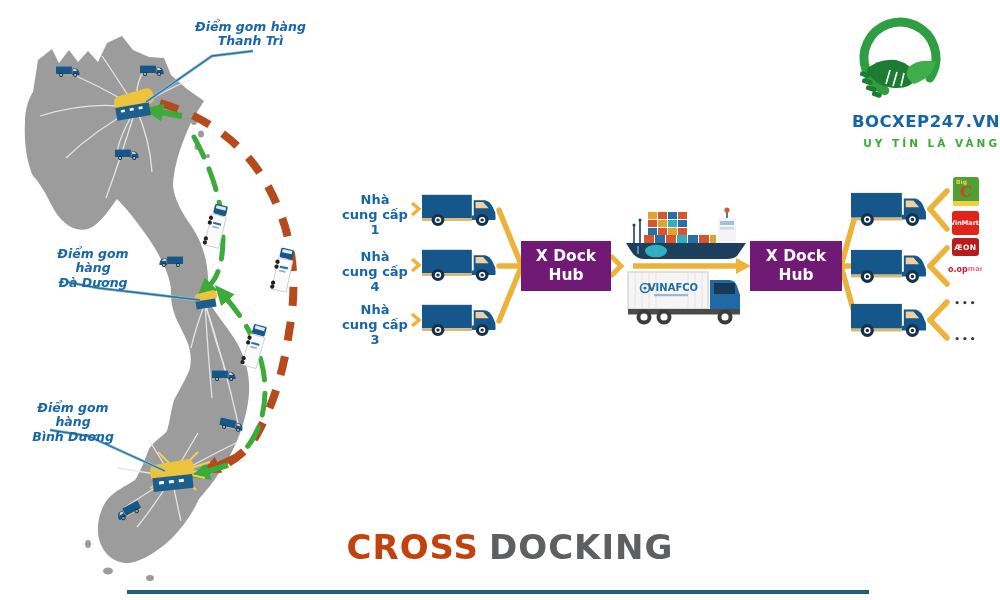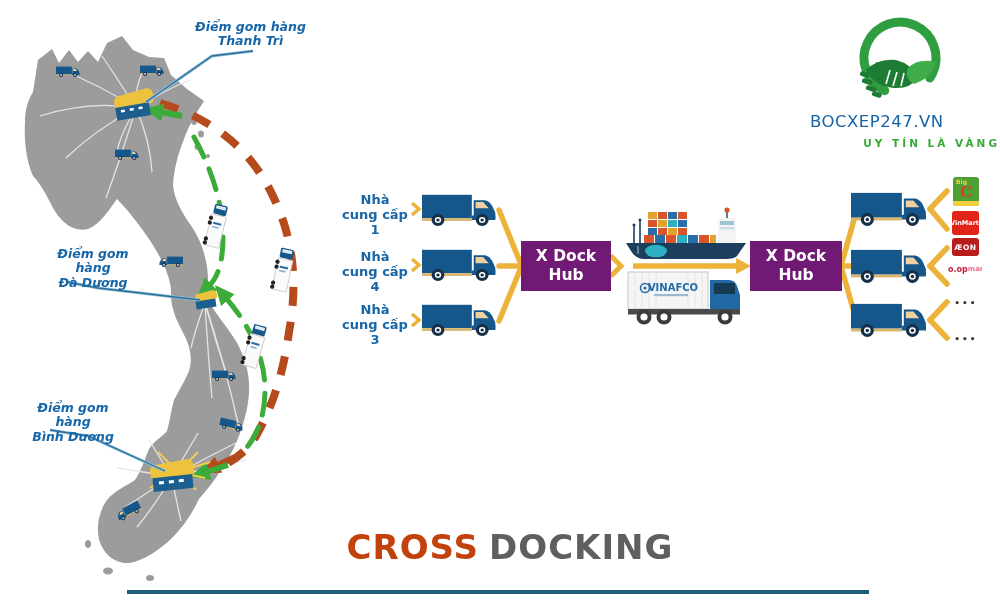--- a/index.html
+++ b/index.html
@@ -27,22 +27,22 @@
   .vinmart{left:952px;top:211px;width:27px;height:24px;background:#E2231A;color:#fff;
            font-size:6.5px;font-weight:bold;}
   .aeon{left:952px;top:238px;width:27px;height:18px;background:#b91c1c;color:#fff;
         font-size:7.5px;font-weight:bold;letter-spacing:.5px;}
   .coop{left:948px;top:259px;width:34px;height:20px;background:#fff;font-weight:bold;}
   .coop-a{color:#C41E3A;font-size:8px;}
   .coop-b{color:#E8738A;font-size:7px;}
   .dots{position:absolute;left:953px;width:26px;text-align:center;color:#3A3A3A;
         font-size:9px;letter-spacing:2px;font-weight:bold;}
   
-  .brand-name{position:absolute;left:810px;top:112px;width:190px;text-align:left;
-              color:#1565A8;font-weight:normal;font-size:16.5px;letter-spacing:.5px;}
+  .brand-name{position:absolute;left:810px;top:112px;width:190px;text-align:right;
+              color:#1565A8;font-weight:bold;font-size:16.5px;letter-spacing:.5px;}
   .brand-tag{position:absolute;left:810px;top:137px;width:190px;text-align:right;
              color:#3AAA35;font-weight:bold;font-size:10.5px;letter-spacing:3px;}
   
   .title{position:absolute;left:250px;top:527px;width:520px;text-align:center;
          font-weight:bold;font-size:34px;letter-spacing:1px;}
   .t-blue{color:#c2410c;margin-right:10px;}
   .t-gray{color:#5E5F61;text-align:center;}
   .subtitle{position:absolute;left:250px;top:563px;width:520px;text-align:center;
             color:#77787B;font-weight:bold;font-size:23px;}
   .baseline{position:absolute;left:127px;top:590px;width:742px;height:4px;background:#1E5F7D;}

